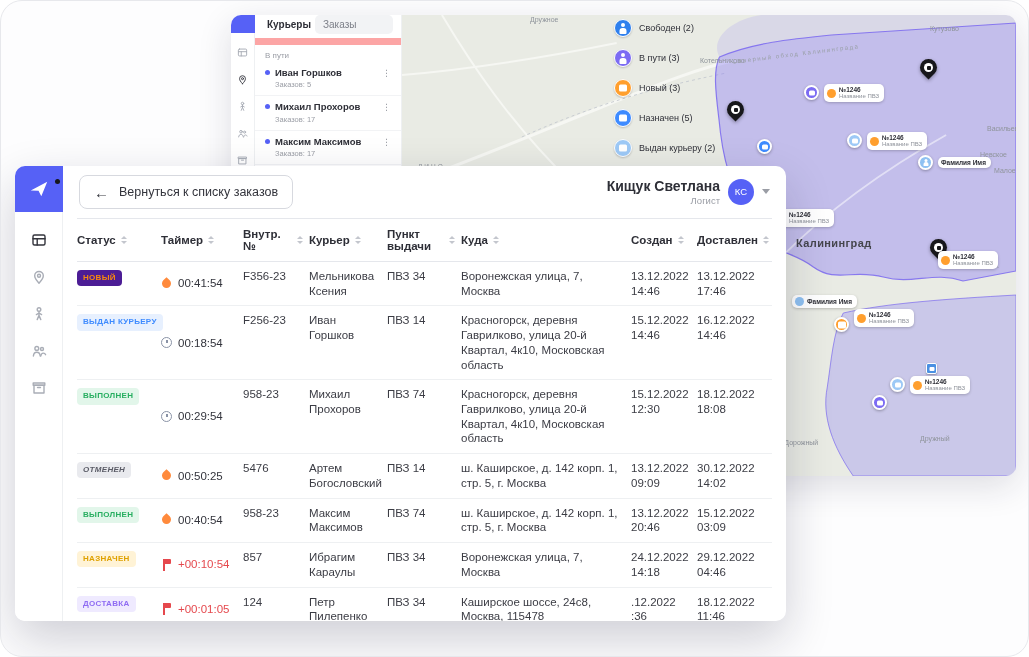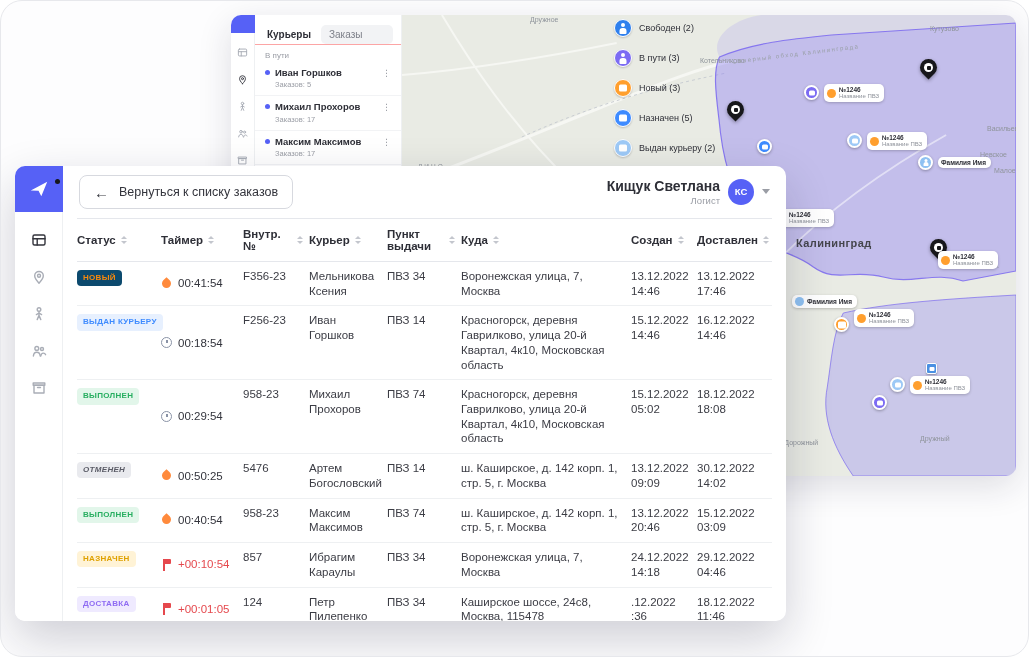--- a/index.html
+++ b/index.html
@@ -8,21 +8,21 @@
 
   
   .back-window{position:absolute;left:230px;top:14px;width:785px;height:461px;background:#fff;border-radius:10px;
     box-shadow:0 10px 34px rgba(25,25,60,.14);display:flex;overflow:hidden;z-index:1;}
   .bw-sidebar{width:24px;border-right:1px solid #eef0f2;display:flex;flex-direction:column;align-items:center;flex:none;background:#fff;}
   .bw-logo{width:24px;height:18px;background:#5661F6;flex:none;}
   .bw-icons{display:flex;flex-direction:column;gap:16px;margin-top:14px;color:#a9adb6;align-items:center;}
   .bw-icons svg{width:11px;height:11px;display:block;}
   .bw-icons .act{color:#3c3d46;}
   .bw-panel{width:147px;border-right:1px solid #eef0f2;flex:none;background:#fff;}
-  .bw-tabs{display:flex;align-items:flex-end;height:30px;border-bottom:1px solid #fca5a5;padding:0 8px;gap:6px;}
+  .bw-tabs{display:flex;align-items:flex-start;height:30px;border-bottom:7px solid #fca5a5;padding:0 8px;}
   .bw-tab{font-size:10px;color:#2e2f37;font-weight:700;padding:4px 4px;cursor:pointer;white-space:nowrap;}
   .bw-tab.inactive{color:#7c7f88;font-weight:400;background:#f2f3f5;border-radius:5px;flex:1;padding:4px 8px;}
   .bw-section{font-size:8px;color:#9a9da5;padding:6px 10px 2px;}
   .bw-item{display:flex;align-items:flex-start;padding:5px 8px 6px 10px;border-bottom:1px solid #f2f3f5;cursor:pointer;}
   .bw-dot{width:5px;height:5px;border-radius:50%;background:#5661F6;margin:3px 5px 0 0;flex:none;}
   .bw-name{font-size:9.5px;color:#2e2f37;font-weight:600;line-height:1.2;}
   .bw-sub{font-size:7.5px;color:#9a9da5;margin-top:2px;}
   .bw-kebab{margin-left:auto;color:#9a9da5;font-size:9px;line-height:1.1;padding:2px 2px;cursor:pointer;}
 
   .bw-map{flex:1;position:relative;background:#e9ebe4;overflow:hidden;}
@@ -73,37 +73,37 @@
 
   .fw-main{flex:1;display:flex;flex-direction:column;min-width:0;}
   .fw-header{height:52px;flex:none;display:flex;align-items:center;justify-content:space-between;padding:0 16px;}
   .back-btn{display:flex;align-items:center;gap:10px;border:1px solid #d7d9df;border-radius:8px;height:34px;padding:0 14px;
     font-size:12.5px;color:#33343c;background:#fff;cursor:pointer;font-family:inherit;}
   .back-arrow{font-size:15px;line-height:1;color:#33343c;}
   .user-block{display:flex;align-items:center;gap:8px;cursor:pointer;}
   .user-meta{text-align:right;}
   .user-name{font-size:14px;font-weight:700;color:#2e2f37;line-height:1.2;}
   .user-role{font-size:9.5px;color:#9a9da5;}
-  .avatar{width:26px;height:26px;border-radius:50%;background:#5661F6;color:#fff;font-size:9.5px;font-weight:700;
+  .avatar{width:26px;height:26px;border-radius:50%;background:#5661F6;color:#fff;font-size:9.5px;font-weight:400;
     display:flex;align-items:center;justify-content:center;flex:none;}
   .chev{width:0;height:0;border-left:4px solid transparent;border-right:4px solid transparent;border-top:5px solid #9a9da5;}
 
   .table{padding:0 14px;flex:1;overflow:hidden;}
   .tr{display:grid;grid-template-columns:84px 82px 66px 78px 74px 170px 66px 72px;border-bottom:1px solid #eef0f2;}
   .tr.body{cursor:pointer;}
   .thead{border-top:1px solid #e5e7ec;border-bottom:1px solid #e5e7ec;}
   .th{display:flex;align-items:center;font-size:11.5px;font-weight:700;color:#2e2f37;padding:9px 6px 9px 0;cursor:pointer;}
   .td{font-size:11.5px;color:#3b3c44;padding:7px 8px 7px 0;line-height:1.28;}
   .sort{display:inline-flex;flex-direction:column;gap:2px;margin-left:5px;}
   .sort i{display:block;width:0;height:0;border-left:3px solid transparent;border-right:3px solid transparent;}
   .sort .u{border-bottom:3.5px solid #c3c6cd;}
   .sort .d{border-top:3.5px solid #c3c6cd;}
 
   .badge{display:inline-block;font-size:8px;font-weight:700;letter-spacing:.3px;padding:3px 6px;border-radius:4px;white-space:nowrap;}
-  .badge[data-status="new"]{background:#0c4a6e;color:#F8890C;text-align:center;}
+  .badge[data-status="new"]{background:#4c1d95;color:#F8890C;text-align:center;}
   .badge[data-status="issued"]{background:#E7F0FE;color:#3E8BFF;}
   .badge[data-status="done"]{background:#E2F6EA;color:#27AE60;}
   .badge[data-status="cancelled"]{background:#E9EAEE;color:#5A5B66;font-style:italic;}
   .badge[data-status="assigned"]{background:#FFF3D6;color:#DFA100;}
   .badge[data-status="delivery"]{background:#EFEAFF;color:#8E6BF3;}
 
   .td-timer{display:flex;align-items:center;gap:5px;}
   .timer-icon{width:12px;height:12px;position:relative;display:inline-block;flex:none;}
   .timer-icon[data-icon="flame"]::before{content:"";position:absolute;left:1px;top:1px;width:9px;height:9px;background:#FF8A3C;border-radius:0 50% 50% 50%;transform:rotate(45deg);}
   .timer-icon[data-icon="clock"]::before{content:"";position:absolute;left:0;top:0;width:9px;height:9px;border:1.5px solid #8A93A6;border-radius:50%;}
@@ -492,21 +492,21 @@
         <div class="tr body">
           <div class="td"><span class="badge" data-status="done">ВЫПОЛНЕН</span></div>
           <div class="td td-timer">
               <span class="timer-icon" data-icon="clock"></span>
               <span class="timer-text" data-late="false">00:29:54</span>
             </div>
           <div class="td">958-23</div>
           <div class="td">Михаил Прохоров</div>
           <div class="td">ПВЗ 74</div>
           <div class="td">Красногорск, деревня Гаврилково, улица 20-й Квартал, 4к10, Московская область</div>
-          <div class="td">15.12.2022 05:02</div>
+          <div class="td">15.12.2022 12:30</div>
           <div class="td">18.12.2022 18:08</div>
         </div>
 
         <div class="tr body">
           <div class="td"><span class="badge" data-status="cancelled">ОТМЕНЕН</span></div>
           <div class="td td-timer">
               <span class="timer-icon" data-icon="flame"></span>
               <span class="timer-text" data-late="false">00:50:25</span>
             </div>
           <div class="td">5476</div>

